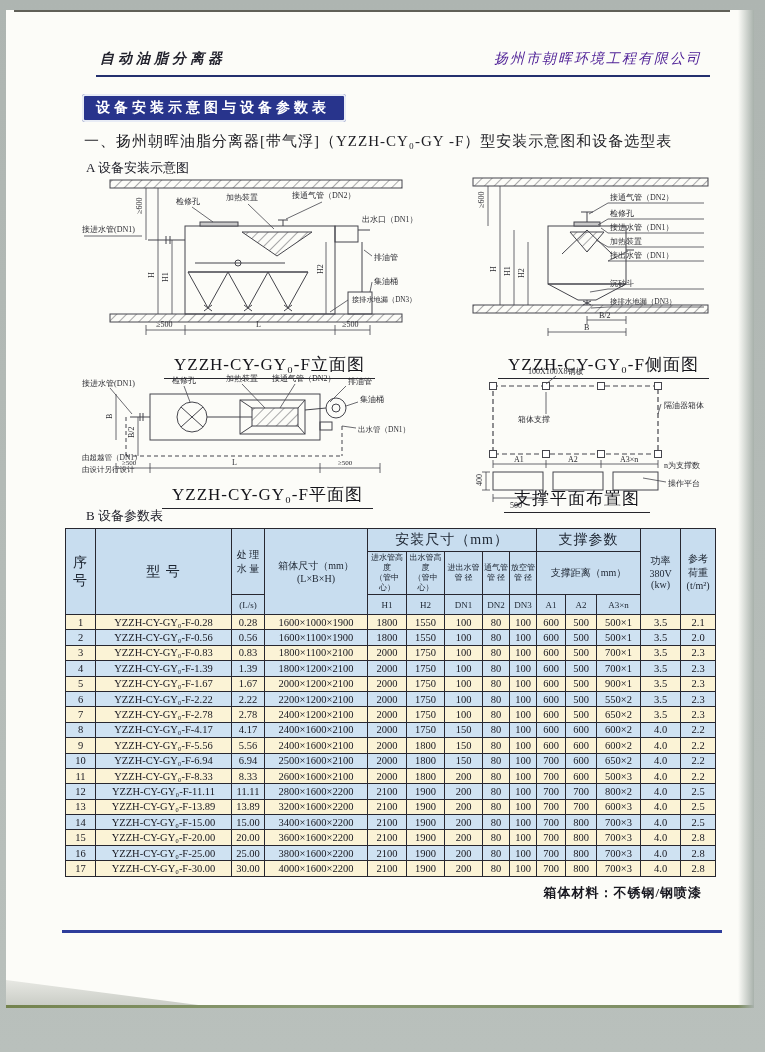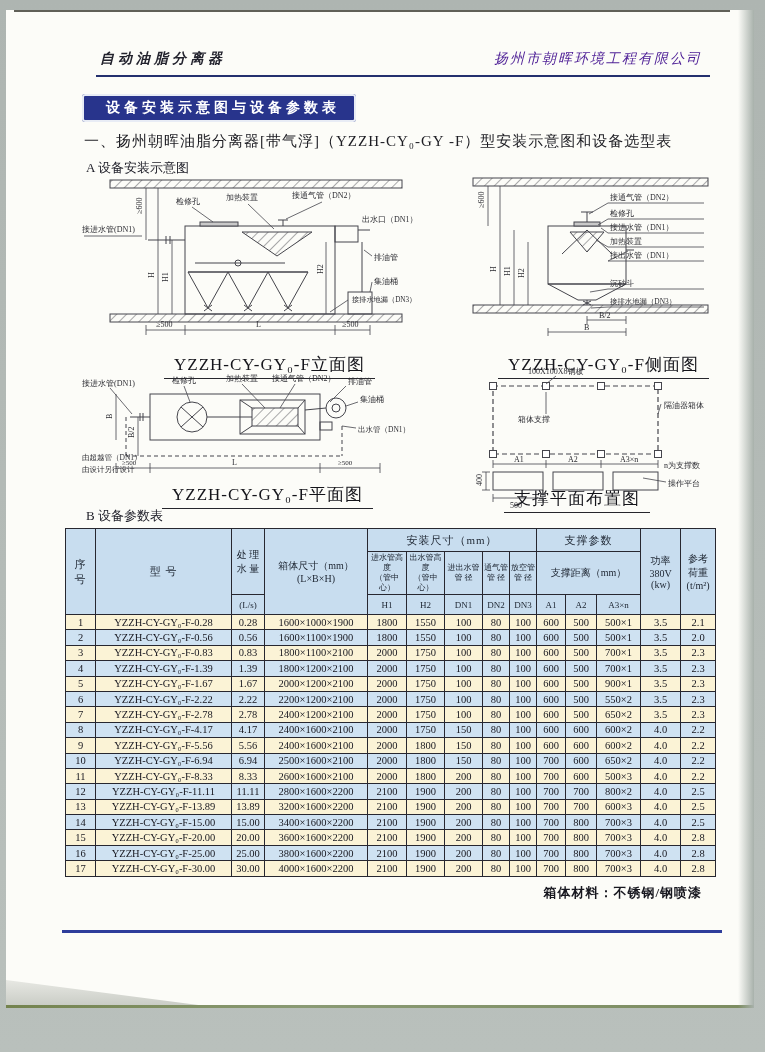--- a/index.html
+++ b/index.html
@@ -6,32 +6,32 @@
   body{background:linear-gradient(#b5bcb8,#c6ccc8);font-family:"Liberation Serif","DejaVu Serif",serif;}
   #scan{position:relative;width:765px;height:1052px;overflow:hidden;background:linear-gradient(180deg,#aeb5b1 0%,#b9c0bc 100%);}
   .sheet{position:absolute;left:6px;top:10px;width:748px;height:998px;background:#fcfcf8;}
   .top-edge{position:absolute;left:8px;top:0px;width:716px;height:2px;background:#44443c;opacity:.85;}
   .right-shade{position:absolute;right:0;top:0;width:16px;height:100%;background:linear-gradient(90deg,rgba(250,250,246,0) 0%,#a8b1ab 100%);}
   .bottom-line{position:absolute;left:0;bottom:0;width:100%;height:3px;background:linear-gradient(90deg,#74834e,#8a9a74 40%,#7c8c60);}
   .corner-wedge{position:absolute;left:0;bottom:2px;width:200px;height:26px;background:linear-gradient(#e7e8e3,#c9ccc5);clip-path:polygon(0 0,0 100%,100% 100%);}
   .hdr-left{position:absolute;left:94px;top:40px;font-size:14px;font-weight:bold;font-style:italic;letter-spacing:4px;color:#23232e;}
   .hdr-right{position:absolute;right:52px;top:40px;font-size:14px;font-weight:normal;font-style:italic;letter-spacing:2px;color:#4c1d95;}
   .hdr-rule{position:absolute;left:90px;top:65px;width:614px;height:2px;background:#24306e;}
-  .badge{position:absolute;left:76px;top:84px;background:#28348c;color:#fff;font-size:14px;font-weight:bold;letter-spacing:4px;padding:5px 16px 5px 24px;border-radius:3px;box-shadow:0 0 0 2px #e8ecf5 inset;font-family:"Liberation Sans","DejaVu Sans",sans-serif;}
+  .badge{position:absolute;left:76px;top:84px;background:#28348c;color:#fff;font-size:14px;font-weight:bold;letter-spacing:4px;padding:5px 16px 5px 14px;border-radius:3px;box-shadow:0 0 0 2px #e8ecf5 inset;font-family:"Liberation Sans","DejaVu Sans",sans-serif;}
   .sec-title{position:absolute;left:78px;top:122px;font-size:15px;color:#1c1c22;letter-spacing:1px;text-align:center;}
   .sub-a{position:absolute;left:80px;top:149px;font-size:13px;color:#20202a;}
   .sub-b{position:absolute;left:80px;top:497px;font-size:13px;color:#20202a;}
   svg{position:absolute;}
   svg text{font-family:"Liberation Serif","DejaVu Serif",serif;fill:#2c2c32;}
   .caption{position:absolute;font-size:17px;color:#14141a;border-bottom:1.5px solid #26262c;padding:1px 10px 2px 10px;letter-spacing:1px;}
   table.params{position:absolute;left:59px;top:518px;width:650px;border-collapse:collapse;table-layout:fixed;}
   table.params th,table.params td{border:1px solid #272730;text-align:center;vertical-align:middle;overflow:hidden;}
   table.params th{background:#c8ddef;font-weight:normal;color:#1c2430;}
   .pre{white-space:pre-line;}
-  .h-big{font-size:11px;letter-spacing:1px;}
+  .h-big{font-size:14px;letter-spacing:1px;}
   .h-mid{font-size:10px;}
   .h-sm{font-size:8px;line-height:1.25;margin-top:24px;}
   .h-sub{font-size:9px;height:17px;}
   table.params td{font-size:10.5px;height:14.4px;padding:0 1px;color:#17171f;}
   tr.odd td{background:#fbf3d6;}
   tr.even td{background:#cfe2f2;}
   .mat-note{position:absolute;right:52px;top:874px;font-size:13px;font-weight:bold;color:#17171f;letter-spacing:1px;}
   .foot-note{position:absolute;left:72px;top:896px;font-size:12.5px;color:#17171f;letter-spacing:.5px;}
   .bottom-rule{position:absolute;left:56px;top:920px;width:660px;height:2.5px;background:#2e3d9b;}
 </style>

